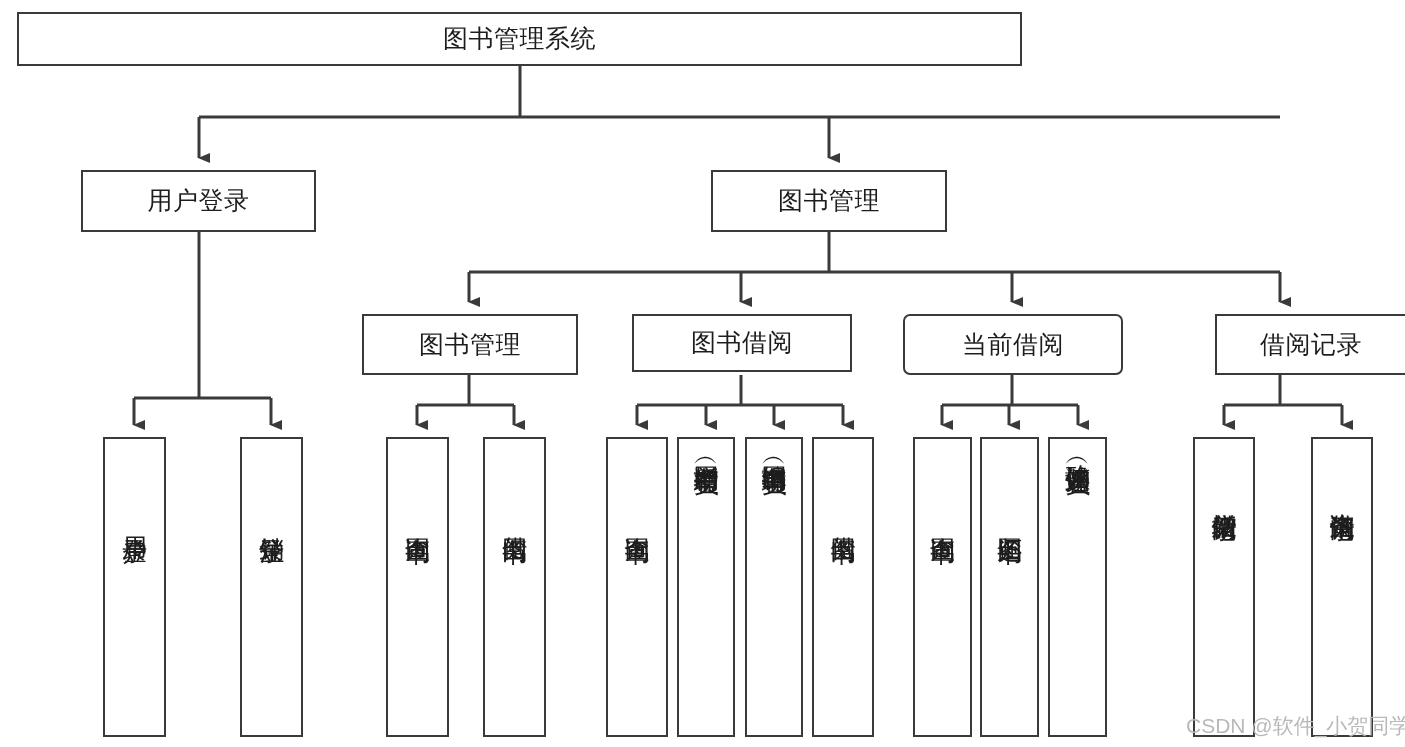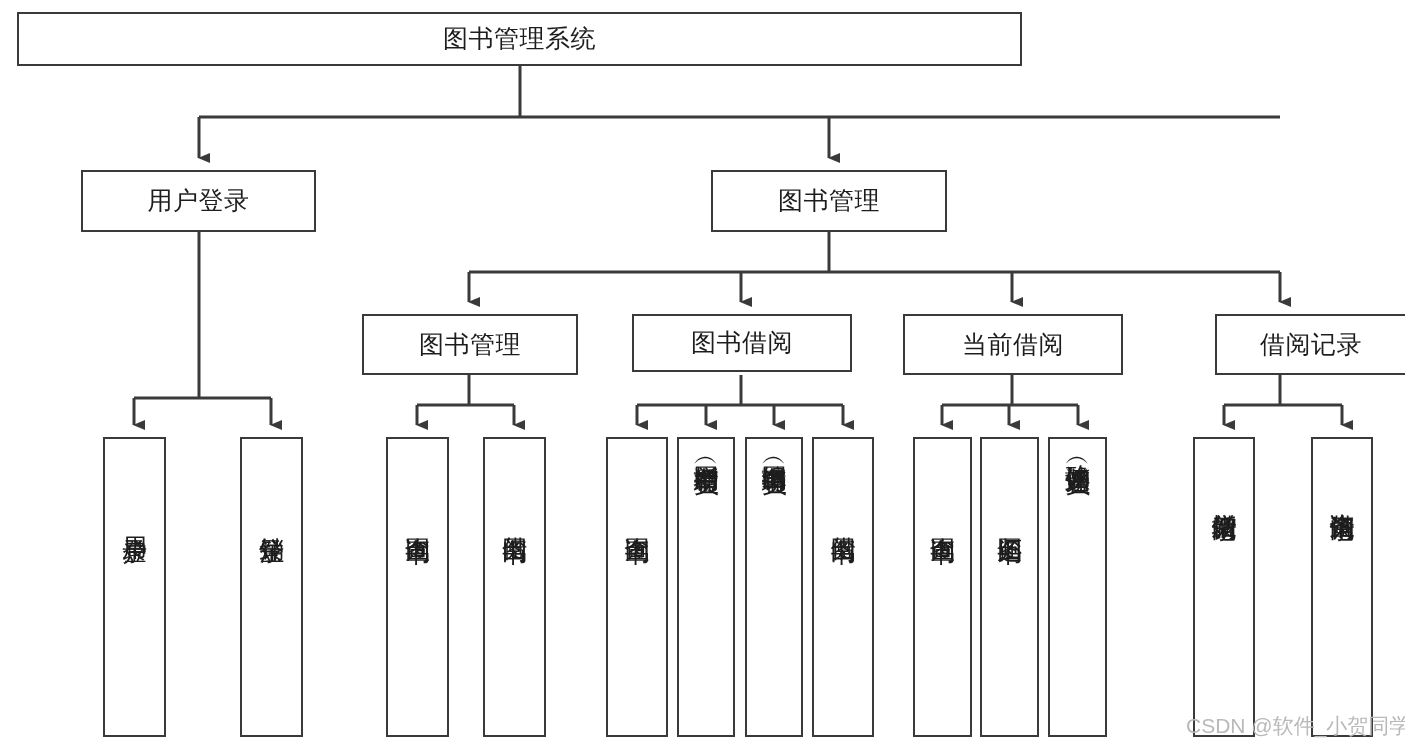--- a/index.html
+++ b/index.html
@@ -150,21 +150,21 @@
   </div>
 
   <div class="node h" style="left:362px; top:314px; width:216px; height:61px;">
     <span class="node-label">图书管理</span>
   </div>
 
   <div class="node h" style="left:632px; top:314px; width:220px; height:58px;">
     <span class="node-label">图书借阅</span>
   </div>
 
-  <div class="node h" style="left:903px; top:314px; width:220px; height:61px;">
+  <div class="node h" style="left:903px; top:314px; width:220px; height:61px;border-radius:7px;">
     <span class="node-label">当前借阅</span>
   </div>
 
   <div class="node h" style="left:1170px; top:314px; width:192px; height:61px;margin-left:45px;">
     <span class="node-label">借阅记录</span>
   </div>
 
   <div class="node v pad-top2" style="left:103px; top:437px; width:63px; height:300px;">
     <span class="node-label">用户登录</span>
   </div>

